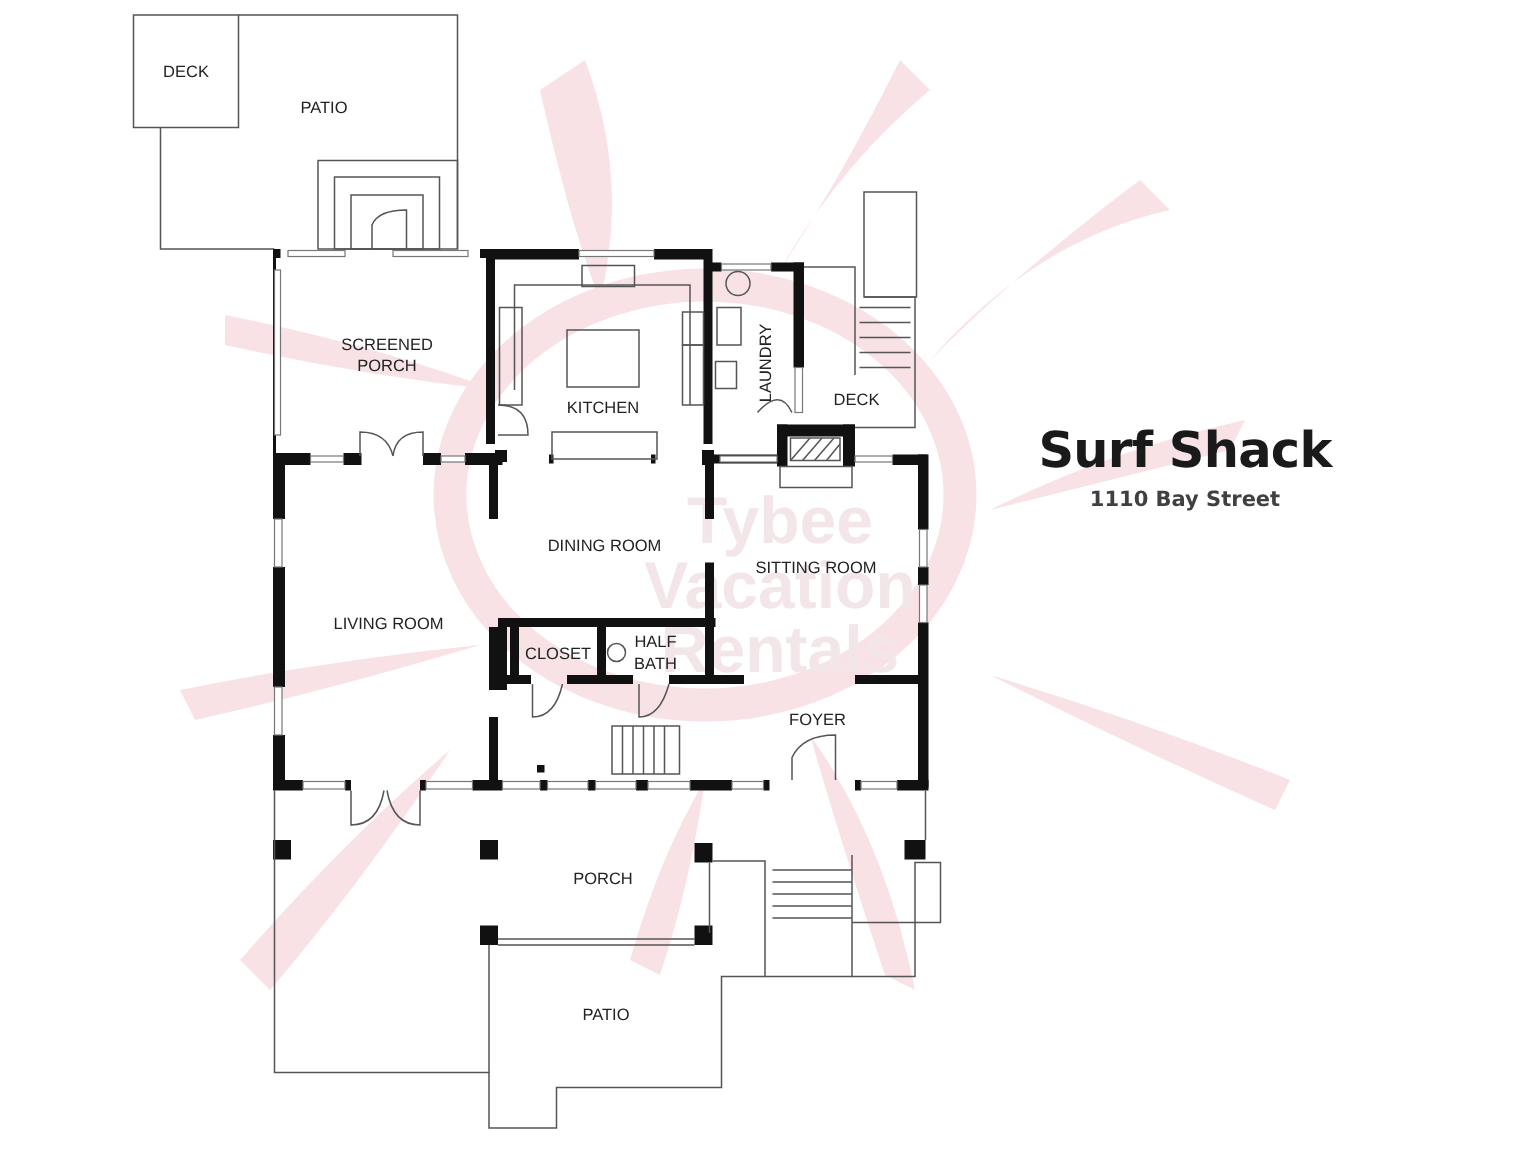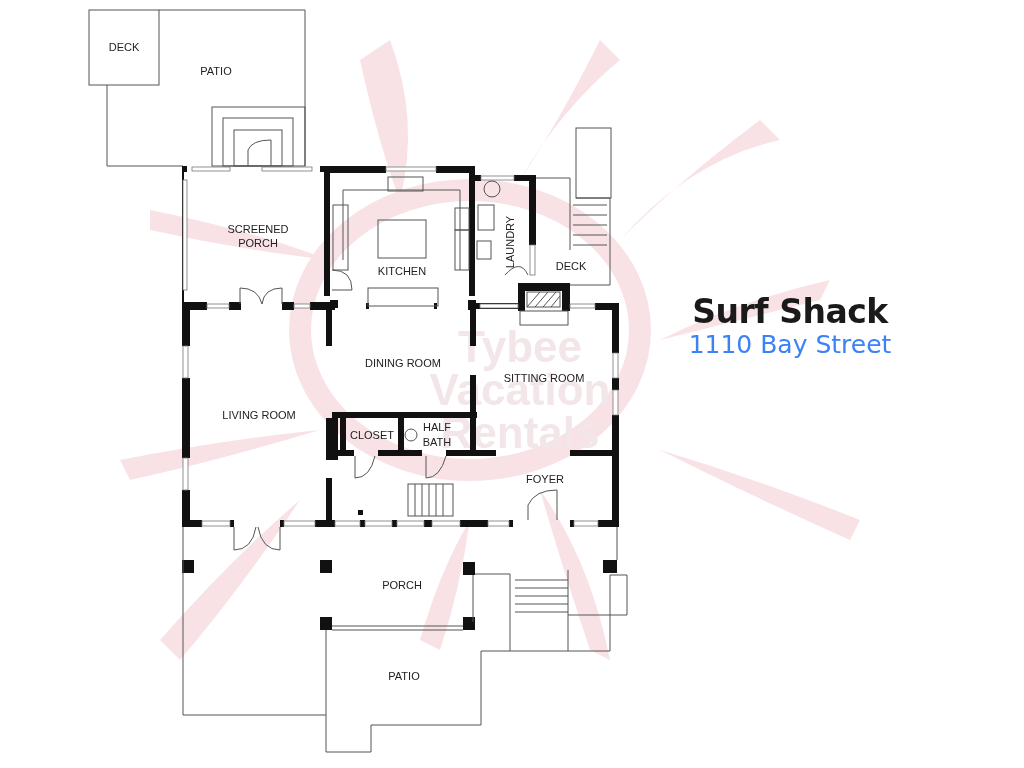--- a/index.html
+++ b/index.html
@@ -1,21 +1,21 @@
 <!DOCTYPE html>
 <html><head>
 <meta charset="utf-8">
 <style>
   html, body { margin:0; padding:0; background:#ffffff; }
   body { width:1024px; height:768px; position:relative; overflow:hidden; font-family:"Liberation Sans", sans-serif; }
   #plan { position:absolute; left:0; top:0; width:1024px; height:768px; }
   .room-label { font-family:"Liberation Sans", sans-serif; font-size:11px; fill:#222; text-anchor:middle; }
-  .title-block { position:absolute; left:660px; top:292px; width:260px; text-align:center; color:#1a1a1a; }
+  .title-block { position:absolute; left:660px; top:280px; width:260px; text-align:center; color:#1a1a1a; }
   .title { font-family:"DejaVu Sans", sans-serif; font-size:33px; font-weight:bold; letter-spacing:-0.5px; line-height:40px; }
-  .address { font-family:"DejaVu Sans", sans-serif; font-size:25px; font-weight:400; color:#3b82f6; line-height:26px; }
+  .address { font-family:"DejaVu Sans", sans-serif; font-size:14px; font-weight:700; color:#404040; line-height:26px; }
   .floor { font-family:"DejaVu Sans", sans-serif; font-size:22px; font-weight:bold; margin-top:44px; }
   .thin { stroke:#555; stroke-width:1; fill:none; }
   .wall { fill:#111; }
   .win { fill:#fff; stroke:#777; stroke-width:0.8; }
 </style>
 </head>
 <body>
 
 <svg id="plan" viewBox="0 0 1024 768" xmlns="http://www.w3.org/2000/svg">
 

